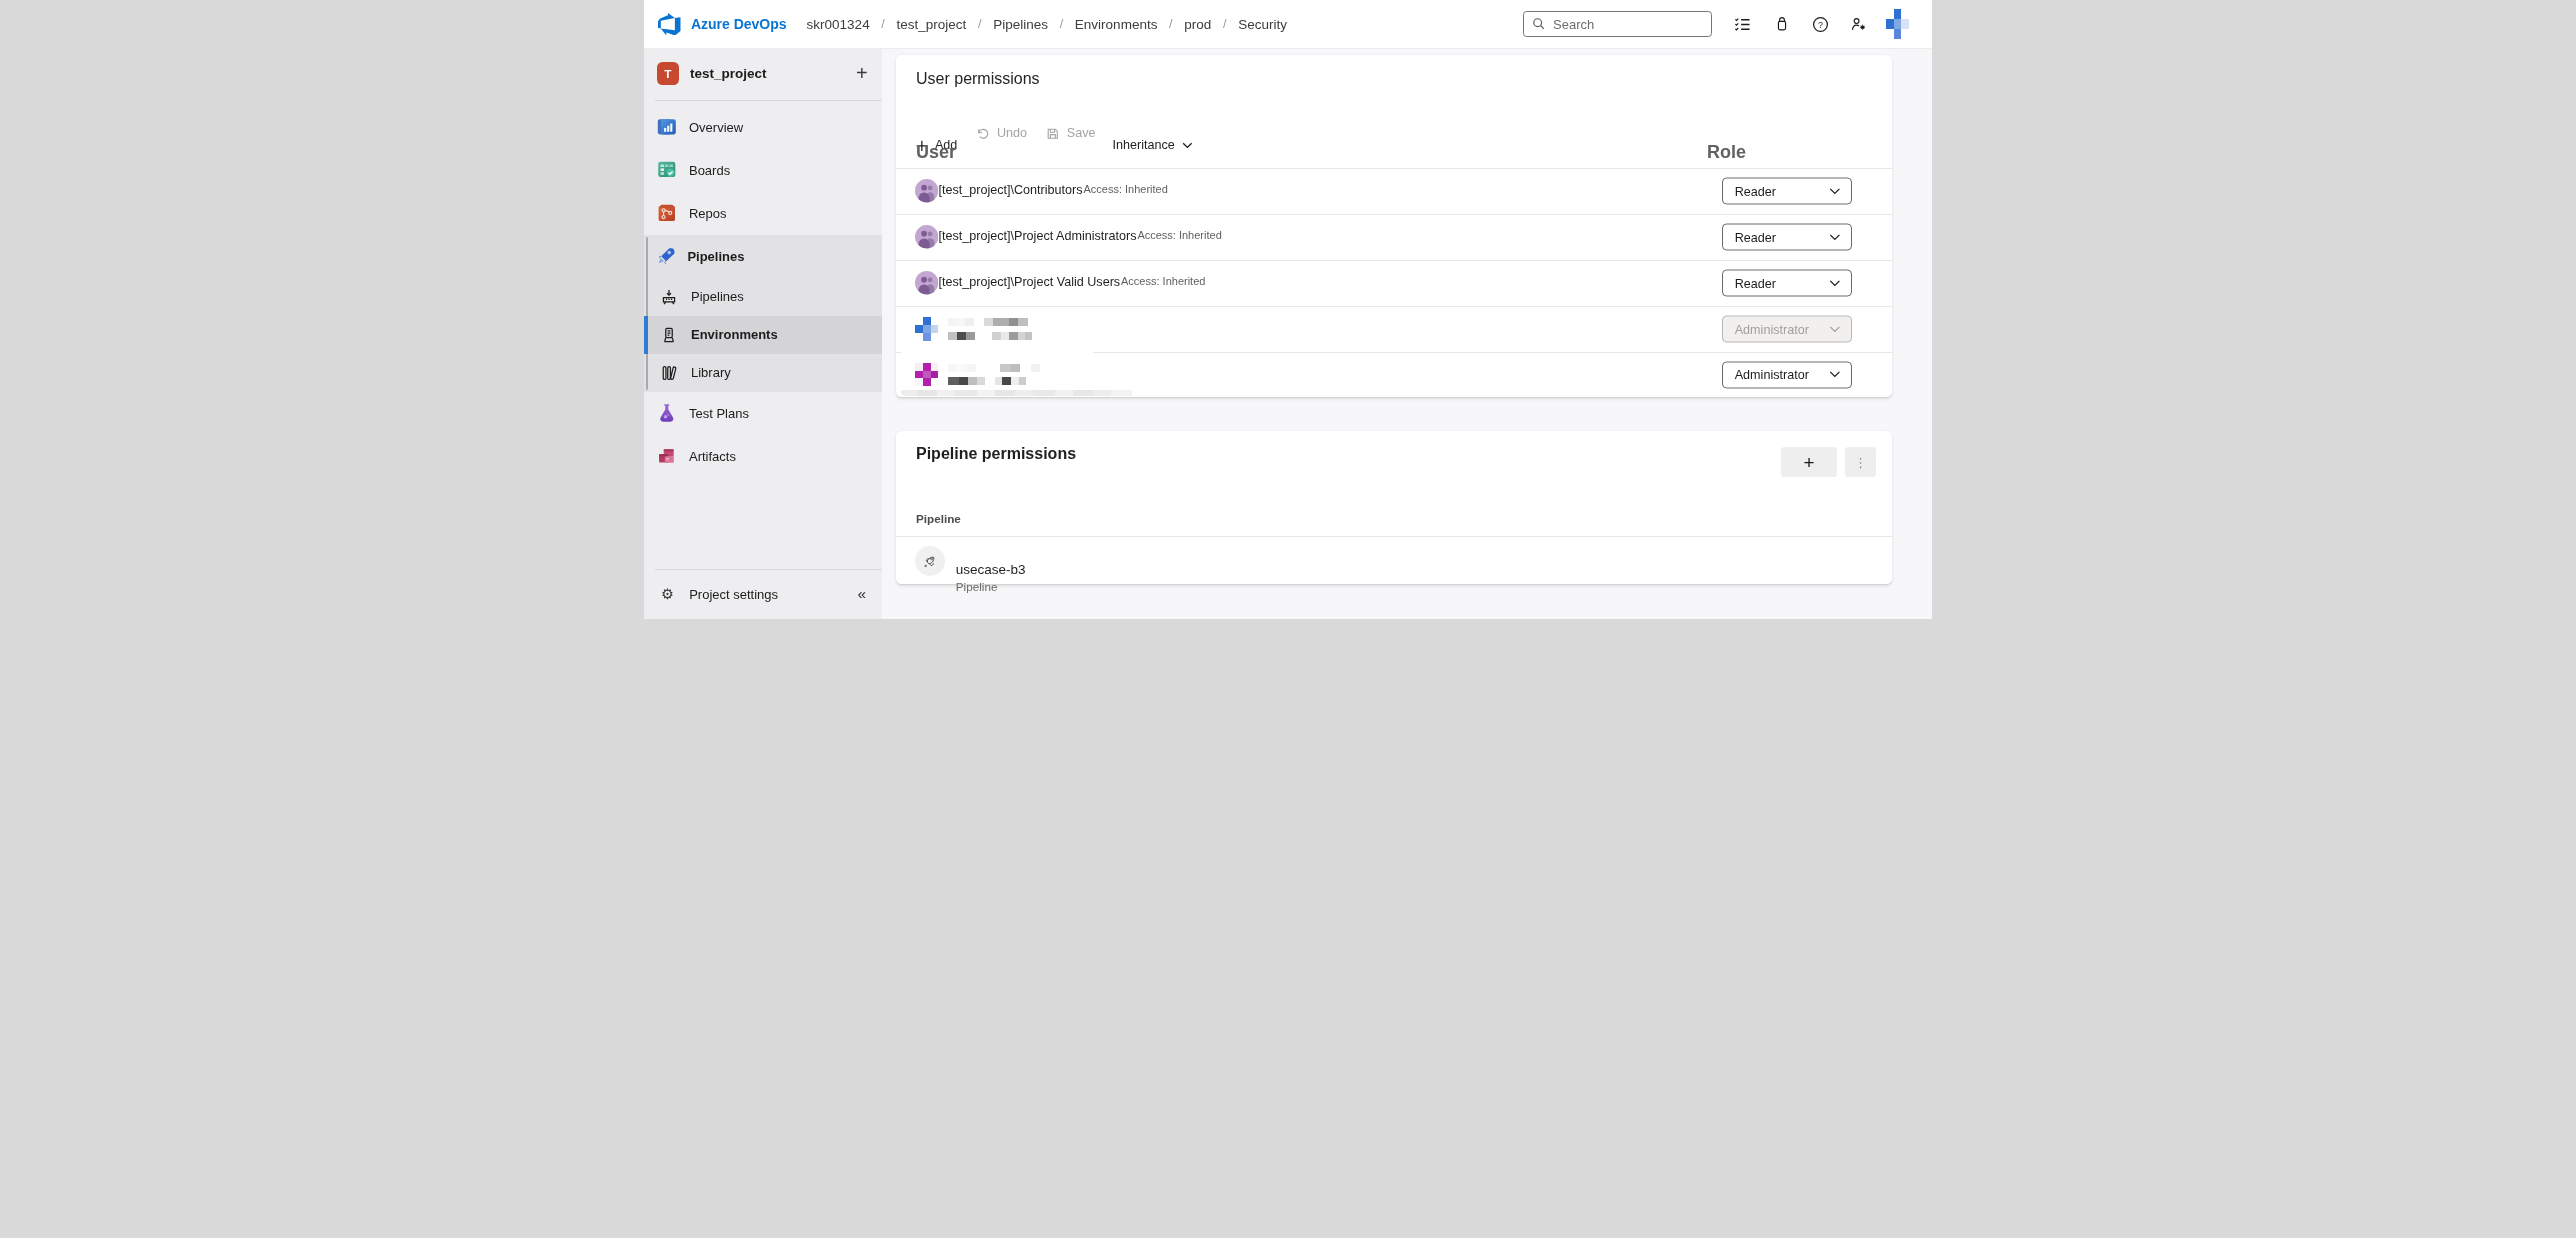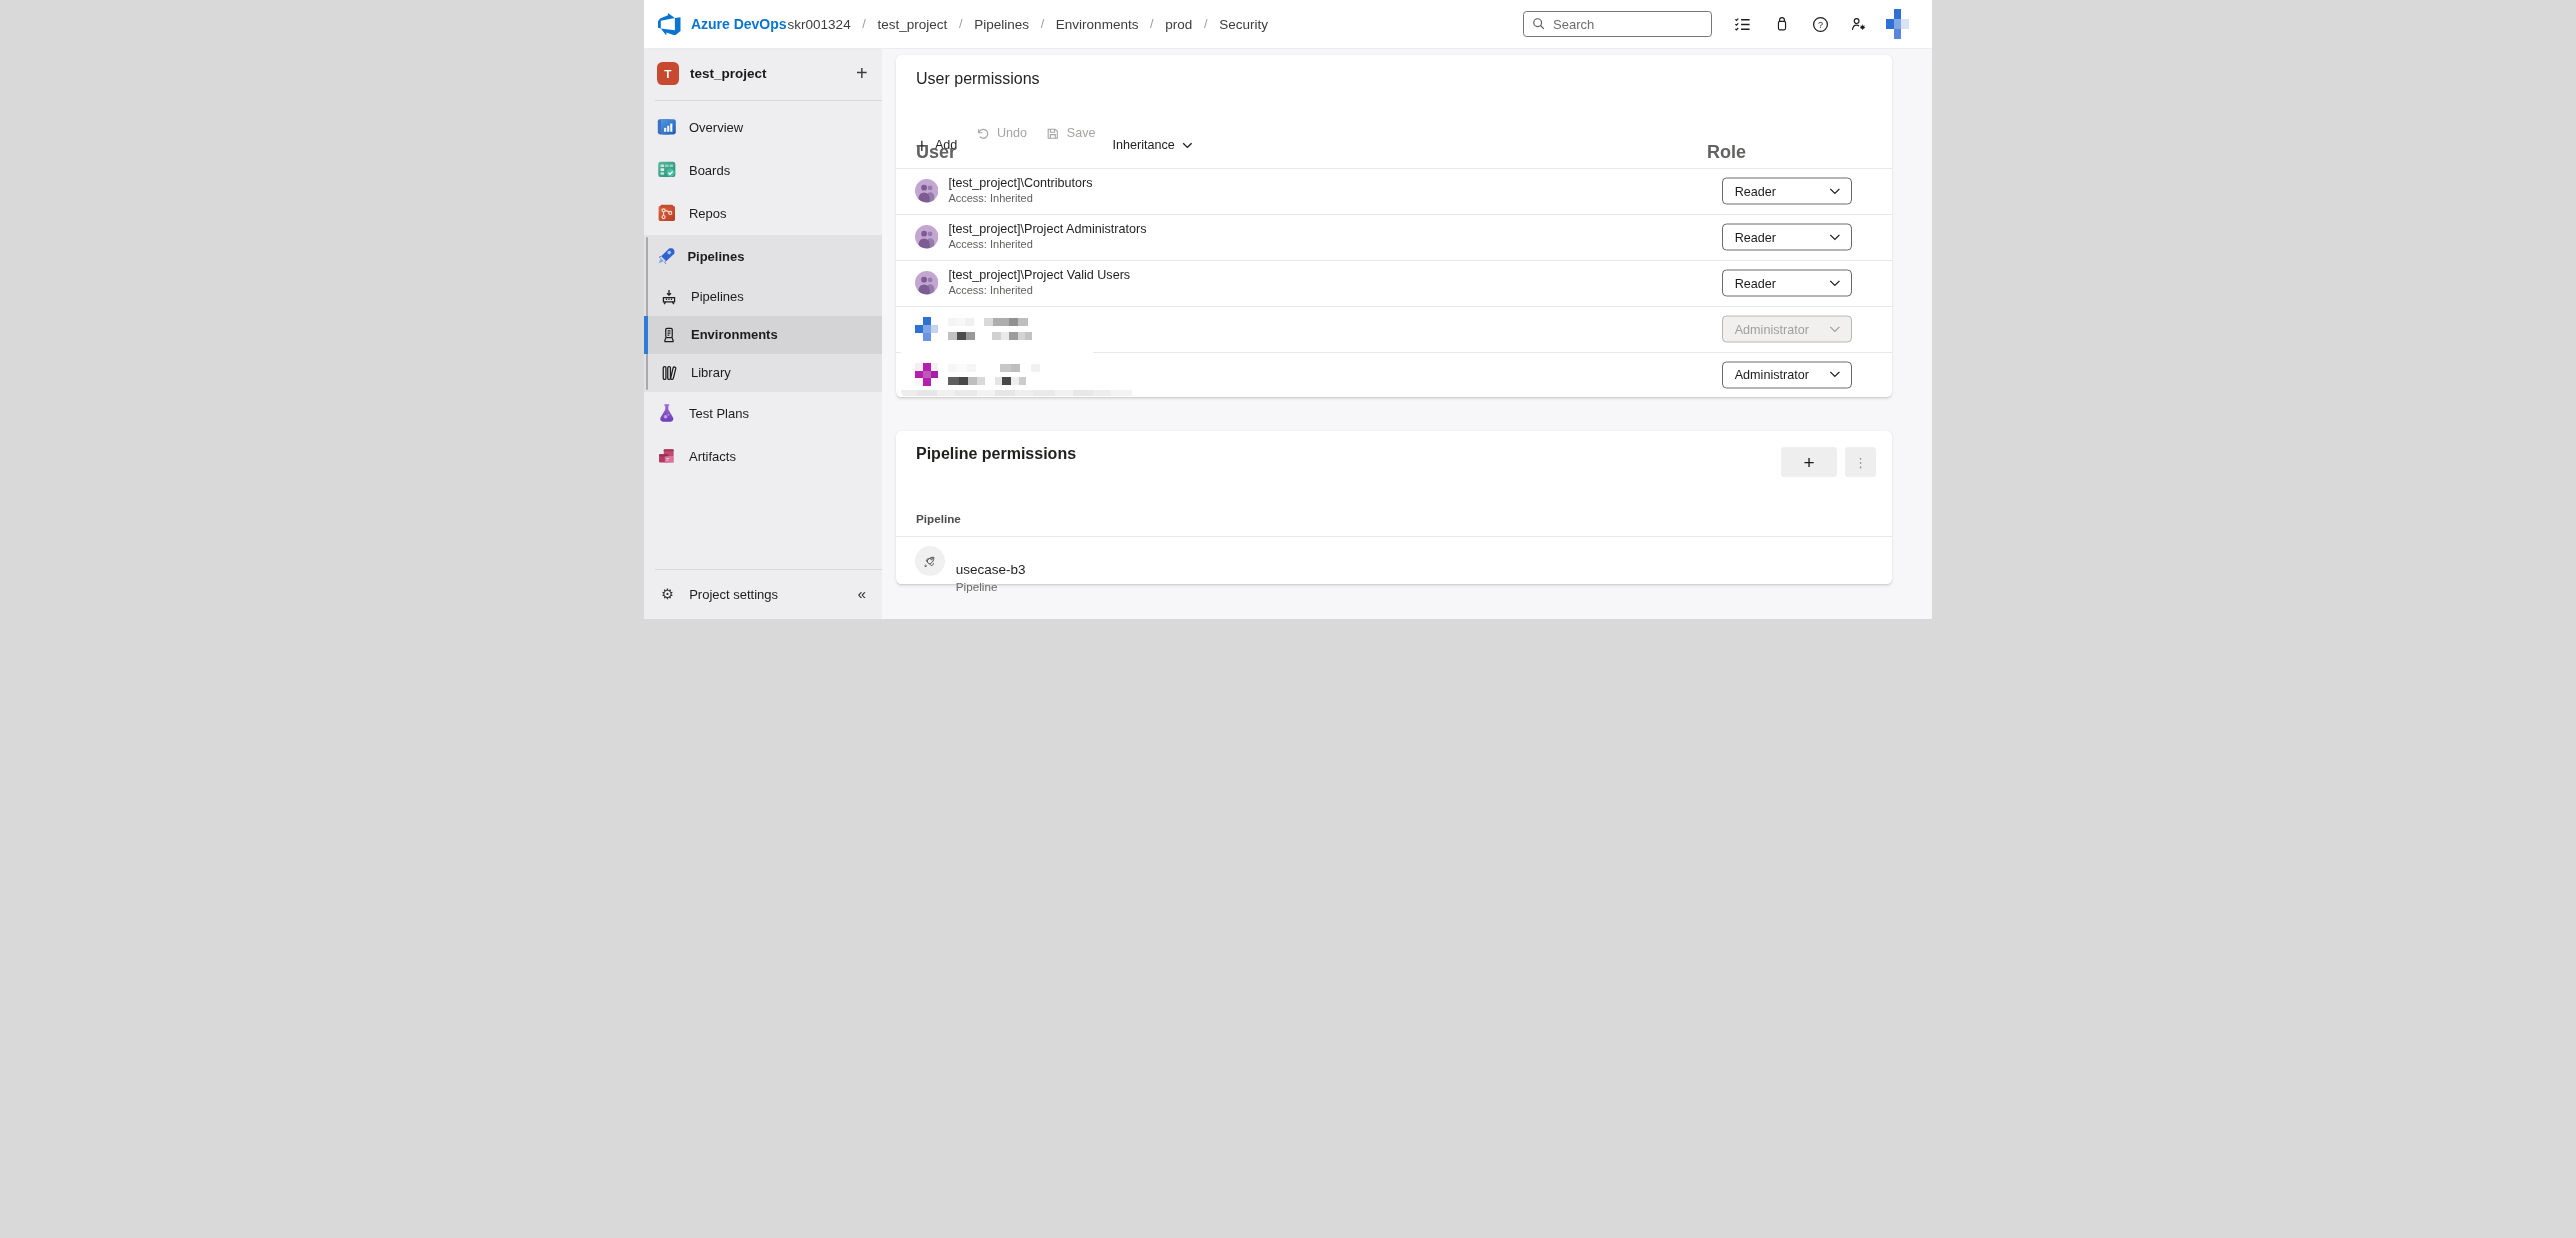--- a/index.html
+++ b/index.html
@@ -4,21 +4,21 @@
 <style>
   * { margin:0; padding:0; box-sizing:border-box; }
   html,body { background:#d9d9d9; }
   body { font-family:"Liberation Sans", sans-serif; -webkit-font-smoothing:antialiased; }
   .canvas { position:relative; width:1288px; height:619px; background:#f7f6f8; overflow:hidden; margin:0 auto; }
 
   
   .topbar { position:absolute; top:0; left:0; right:0; height:49px; background:#fff;
             border-bottom:0.9px solid #ececec; display:flex; align-items:center; padding:0 16px 0 14.4px; z-index:20; }
   .logo { width:22.5px; height:22.5px; flex:none; margin-right:10px; display:flex; align-items:center; }
-  .brand { color:#0a74d1; font-weight:700; font-size:14px; margin-right:1px; white-space:nowrap; }
+  .brand { color:#0a74d1; font-weight:700; font-size:14px; margin-right:20px; white-space:nowrap; }
   .crumbs { display:flex; align-items:center; gap:11.7px; font-size:13.5px; color:#3d3d3d; white-space:nowrap; }
   .crumb-sep { color:#9a9a9a; font-size:12.6px; }
   .searchbox { margin-left:auto; width:189px; height:26px; border:1.3px solid #757575; border-radius:3.6px;
                display:flex; align-items:center; gap:7.2px; padding:0 8px; background:#fff; }
   .searchbox input { border:none; outline:none; width:100%; font-size:13px; color:#333; font-family:inherit; background:transparent; }
   .searchbox input::placeholder { color:#6d6d6d; }
   .topicons { display:flex; align-items:center; gap:20.7px; margin-left:21.6px; }
   .ticon { width:18px; height:18px; display:flex; align-items:center; justify-content:center; cursor:pointer; }
   .avatar-mosaic { width:30px; height:30px; margin-left:18px; display:grid; cursor:pointer;
                    grid-template-columns:repeat(4,1fr); grid-template-rows:repeat(3,1fr); background:#fff; }
@@ -67,21 +67,21 @@
   .col-role { left:811px; }
 
   .rows { position:absolute; top:113px; left:0; right:0; bottom:0; }
   .u-row { position:relative; height:46px; display:flex; align-items:center; padding-left:19px; }
   .u-row:last-child { height:45px; }
   .u-sep { position:absolute; top:0; left:0; right:0; height:0.9px; background:#eae8e6; }
   .u-sep.partial { left:197px; }
   .u-sep-stub { position:absolute; top:0; left:0; width:5.4px; height:0.9px; background:#eae8e6; }
   .u-avatar { width:23.4px; height:23.4px; flex:none; }
   .px-avatar { width:23.4px; height:23.4px; flex:none; display:grid; grid-template-columns:repeat(3,1fr); grid-template-rows:repeat(3,1fr); }
-  .u-text { margin-left:10px; display:flex; flex-direction:column; gap:0.9px; }
+  .u-text { display:flex; flex-direction:row; gap:0.9px; }
   .u-name { font-size:12.6px; color:#201f1e; line-height:15.3px; }
   .u-access { font-size:11px; color:#615f5d; line-height:13.5px; }
   .px-lines { margin-left:10px; display:flex; flex-direction:column; gap:5.4px; }
   .px-line { display:flex; height:8px; }
   .px-line span { display:block; height:100%; }
 
   .role-select { position:absolute; right:40px; top:50%; transform:translateY(-50%); width:130px; height:27px;
                  border:1.3px solid #6b6a68; border-radius:4.5px; background:#fff; display:flex; align-items:center;
                  padding:0 10.8px 0 11.7px; cursor:pointer; }
   .role-select .rlabel { font-size:12.6px; color:#1c1c1c; flex:1; }

